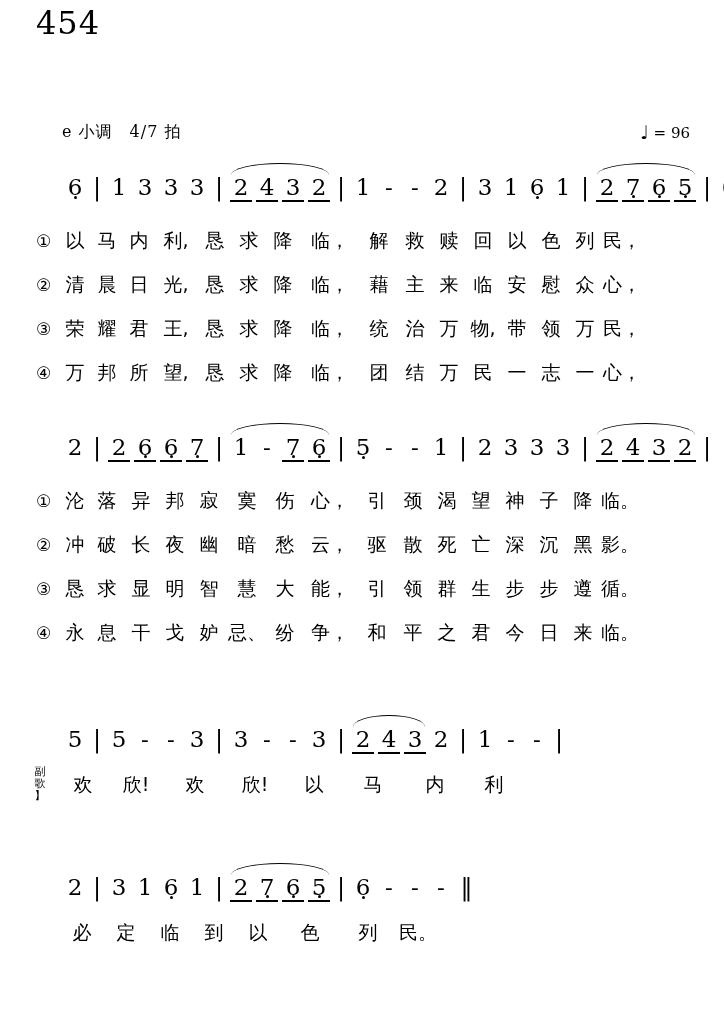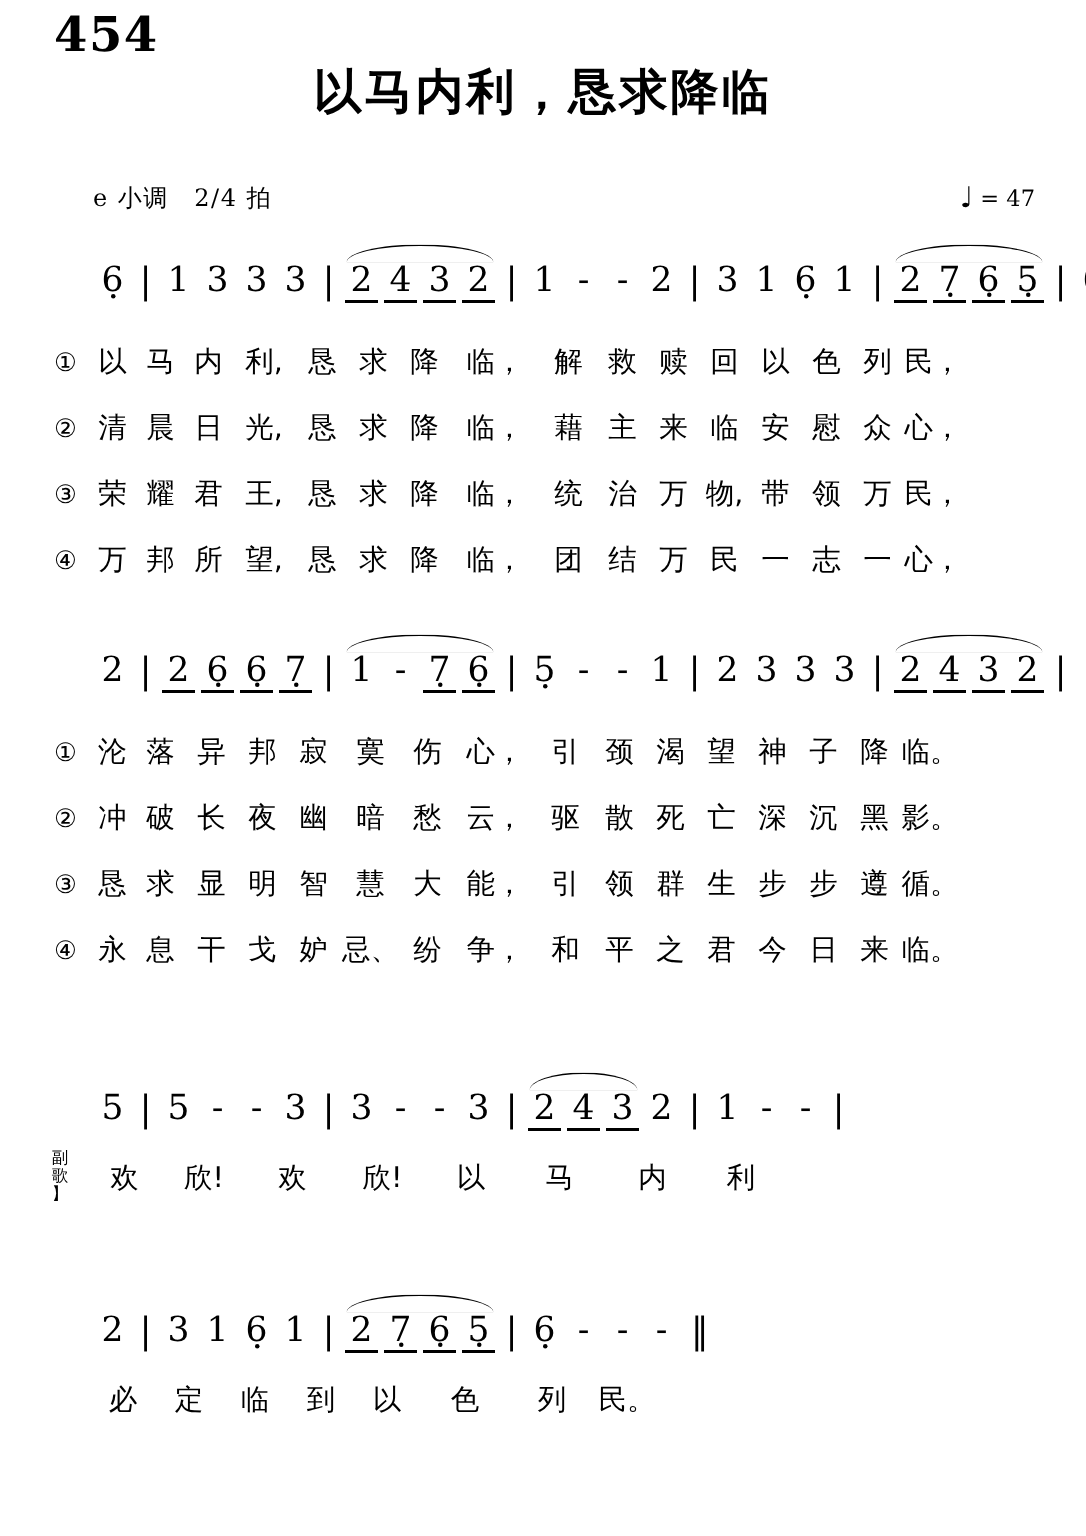--- a/index.html
+++ b/index.html
@@ -18,21 +18,21 @@
   .page {
     position: relative;
     width: 724px;
     height: 1024px;
   }
   .hymn-number {
     position: absolute;
     left: 36px;
     top: 4px;
     font-family: "DejaVu Serif", serif;
-    font-weight: bold;
+    font-weight: normal;
     font-size: 32px;
     letter-spacing: 1px;
   }
   .title {
     position: absolute;
     left: 0;
     top: 40px;
     width: 724px;
     text-align: center;
     font-family: "DejaVu Sans", sans-serif;
@@ -185,28 +185,27 @@
     text-align: center;
   }
 </style>
 </head>
 <body>
 
 <div class="page">
 
   <div class="hymn-number">454</div>
 
-  <div class="title">以马内利，恳求降临</div>
-
-
-  <div class="key-meter">e 小调　2/4 拍</div>
+
+
+  <div class="key-meter">e 小调　4/7 拍</div>
 
   <div class="tempo">
     <span class="note-glyph">♩</span>
-    <span>= 47</span>
+    <span>= 96</span>
   </div>
 
   <div id="systems-host">
       <div class="note-row" style="top: 172px;">
         <div class="inner">
           <span class="tok num lowdot">6</span>
           <span class="tok bar">|</span>
           <span class="tok num">1</span>
           <span class="tok num">3</span>
           <span class="tok num">3</span>

